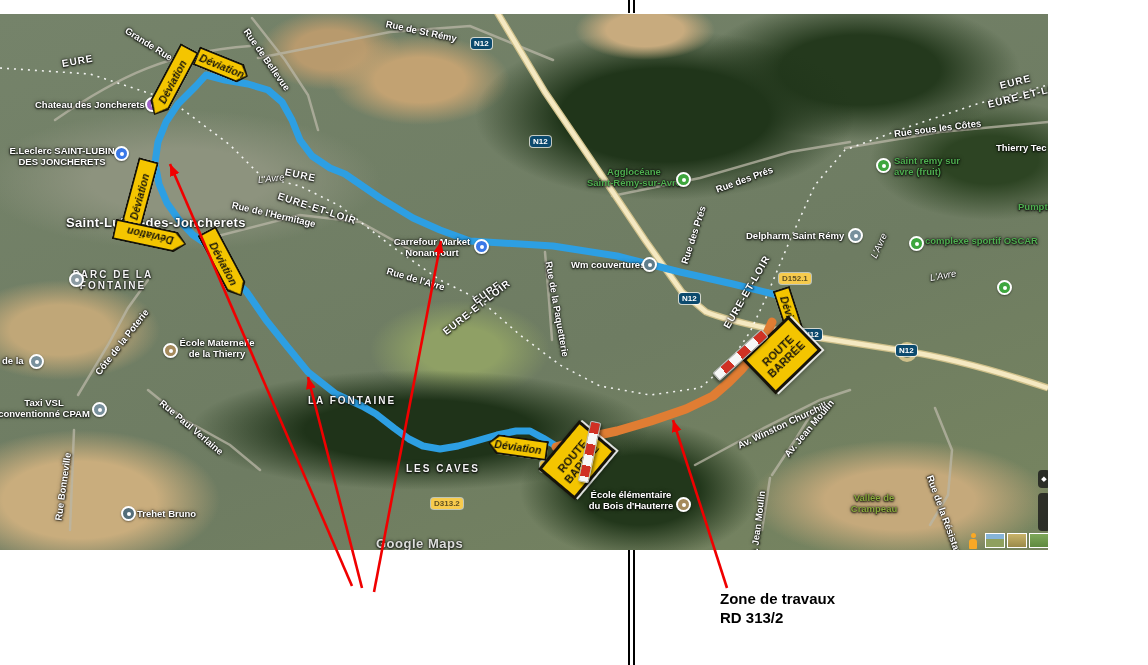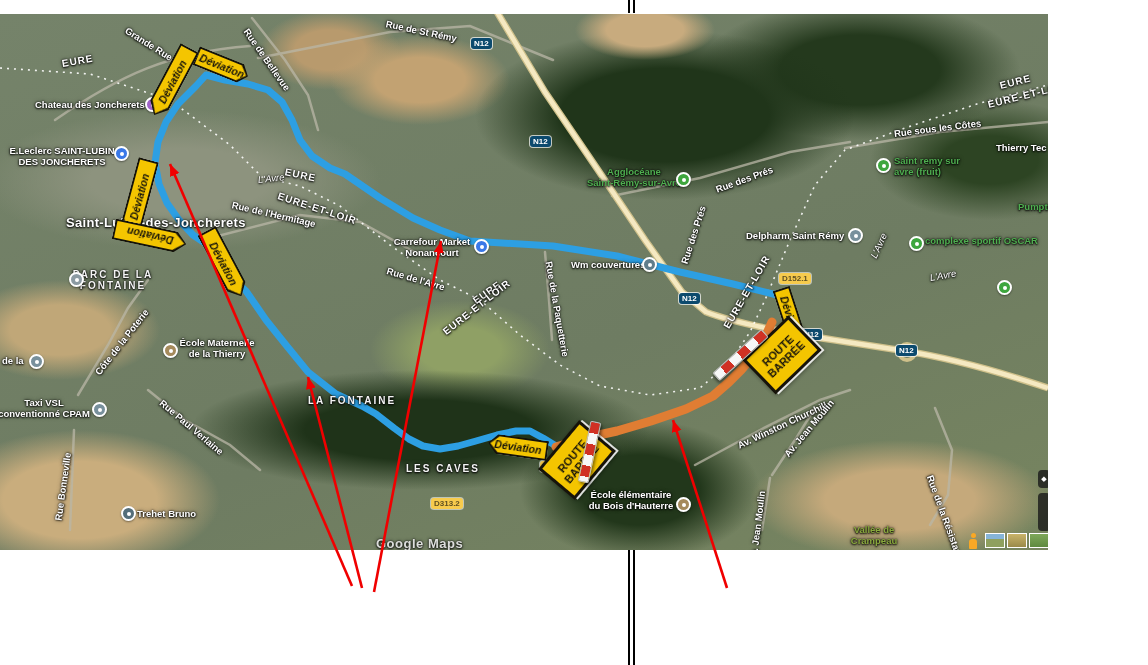--- a/index.html
+++ b/index.html
@@ -29,21 +29,21 @@
   .l{position:absolute;white-space:nowrap;color:#fff;font-size:9.5px;font-weight:bold;
      text-shadow:0 0 2px #000,0 1px 2px rgba(0,0,0,.9),0 0 4px rgba(0,0,0,.55);
      transform-origin:left center;line-height:11px;}
   .l span{display:block;}
   .ctr{text-align:center;transform:translateX(-50%);}
   .cap{font-size:10px;letter-spacing:2px;color:#f4f4f4;}
   .reg{font-size:10px;letter-spacing:1px;}
   .town{font-size:13px;letter-spacing:.3px;}
   .river{font-style:italic;font-weight:normal;}
   .green{color:#4fae50;}
-  .olive{color:#8aa93e;margin-top:32px;}
+  .olive{color:#8aa93e;}
   .wm{font-size:13px;color:#e9e9e9;font-weight:bold;opacity:.9;letter-spacing:.5px;}
   
   .poi{position:absolute;width:11px;height:11px;border-radius:50%;background:var(--c,#78909c);
        border:2.5px solid #fff;box-shadow:0 1px 2px rgba(0,0,0,.4);}
   .poi::after{content:"";position:absolute;left:3.5px;top:3.5px;width:4px;height:4px;
        border-radius:50%;background:#fff;}
   
   .devsign{position:absolute;background:#14120a;
      filter:drop-shadow(3px 3px 0 rgba(255,255,255,.9)) drop-shadow(0 1px 2px rgba(0,0,0,.4));}
   .devsign.pl,.devsign.pl .ds-in{clip-path:polygon(0 50%,15% 0,100% 0,100% 100%,15% 100%);}
@@ -365,13 +365,17 @@
       <line x1="374" y1="592" x2="441" y2="241" marker-end="url(#redarrow)" stroke="#f00000"></line>
       <line x1="727" y1="588" x2="673" y2="420" marker-end="url(#redarrow)" stroke="#f00000"></line>
     </g>
   </svg>
 
   <div class="vline" style="left:628px;top:0;height:13px;"></div>
   <div class="vline" style="left:633px;top:0;height:13px;"></div>
   <div class="vline" style="left:628px;top:550px;height:115px;"></div>
   <div class="vline" style="left:633px;top:550px;height:115px;"></div>
 
+  <div class="note" style="left:720px;top:589px;">
+    <span style="display:block;">Zone de travaux</span>
+    <span style="display:block;">RD 313/2</span>
+  </div>
 </div>
 
 </body></html>

